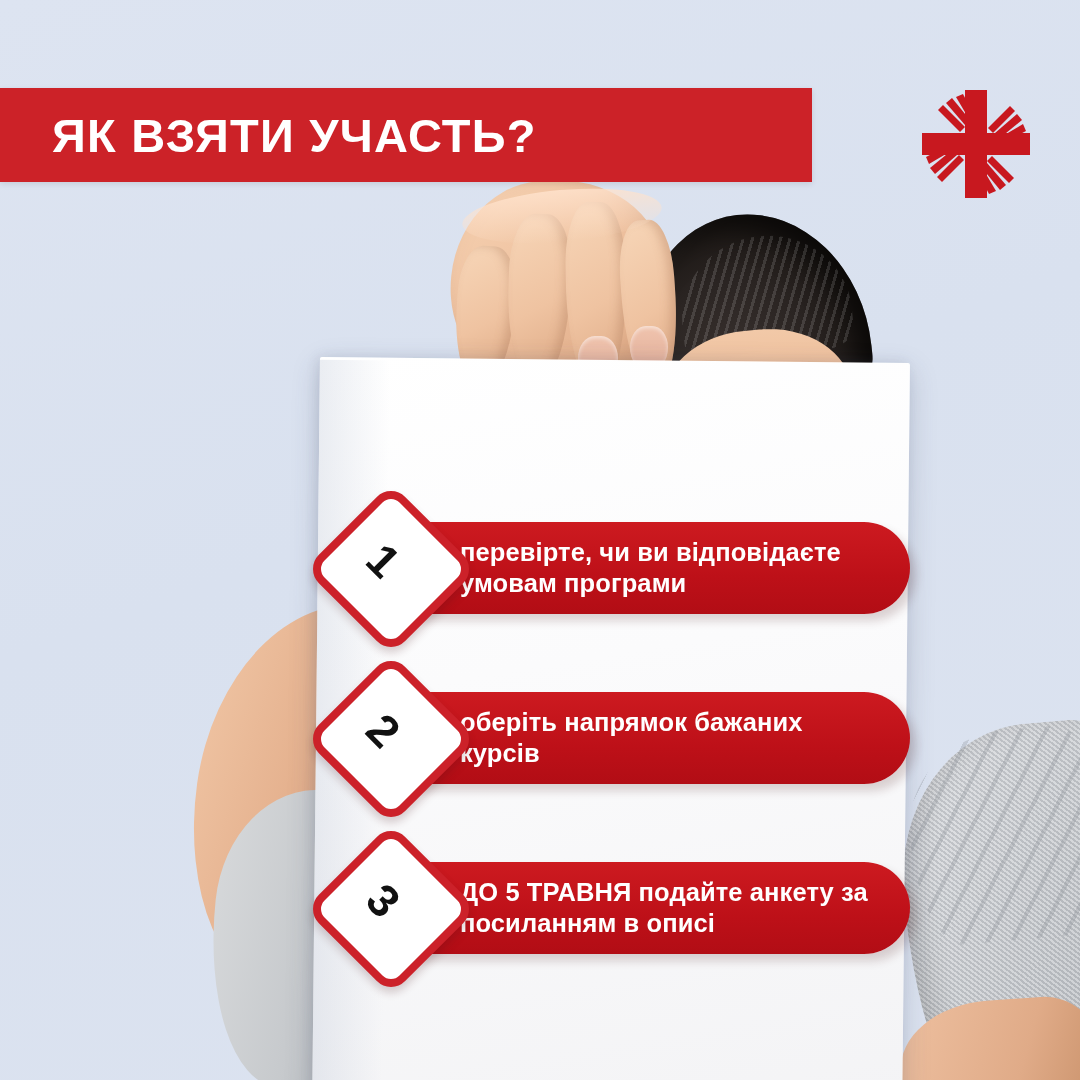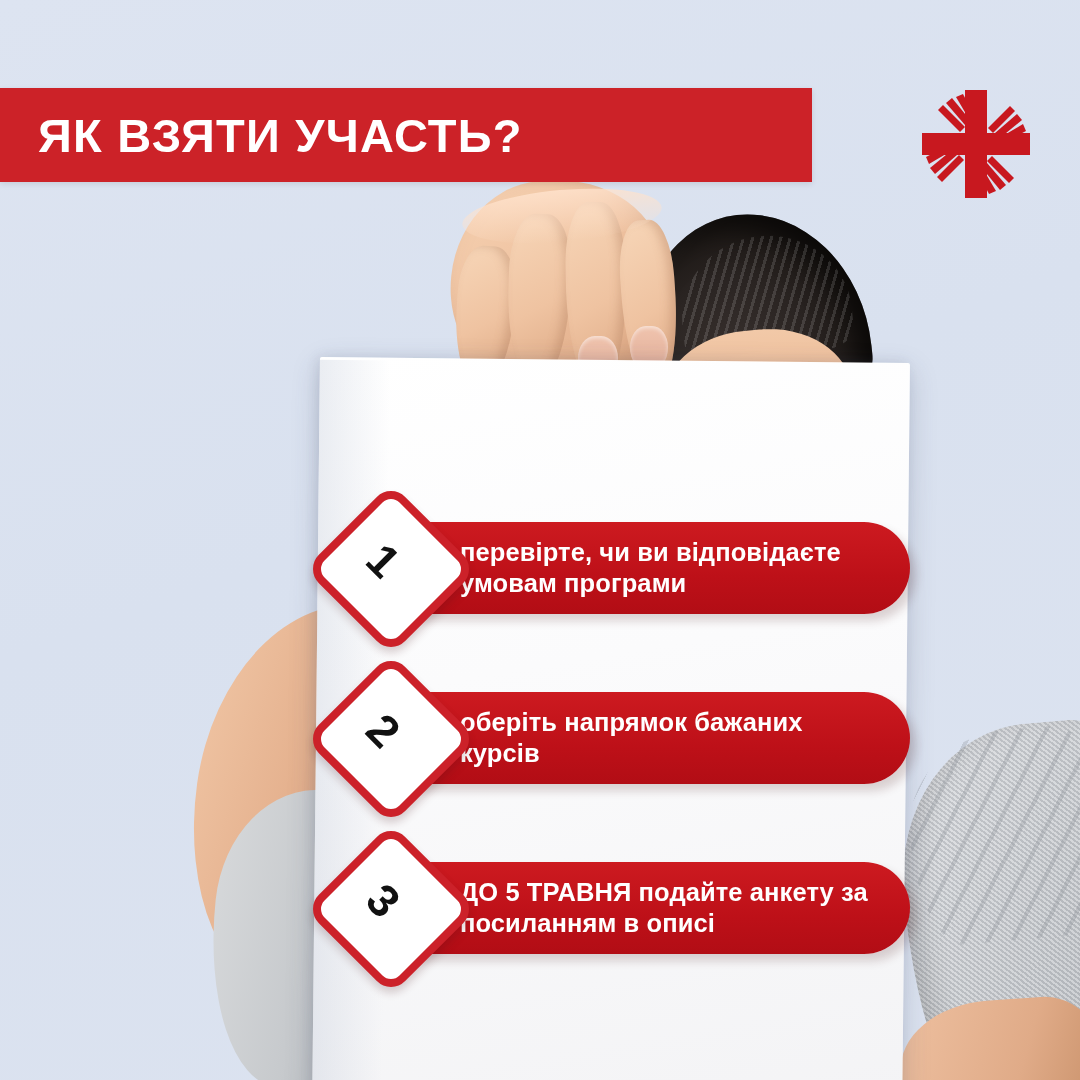--- a/index.html
+++ b/index.html
@@ -126,21 +126,21 @@
 
   
   .banner{
     position:absolute;left:0;top:88px;width:812px;height:94px;
     background:#cc2228;
     display:flex;align-items:center;
     box-shadow:0 2px 6px rgba(0,0,0,.10);
   }
   .banner-title{
     color:#ffffff;font-size:47px;font-weight:bold;letter-spacing:1.2px;
-    margin-left:38px;line-height:1;white-space:nowrap;
+    margin-left:52px;line-height:1;white-space:nowrap;
   }
 
   
   .logo{position:absolute;left:916px;top:84px;width:120px;height:120px;}
 
   
   .steps{position:absolute;left:0;top:0;width:1080px;height:1080px;}
   .step{position:absolute;height:120px;}
   .s1{left:330px;top:508px;}
   .s2{left:330px;top:678px;}

